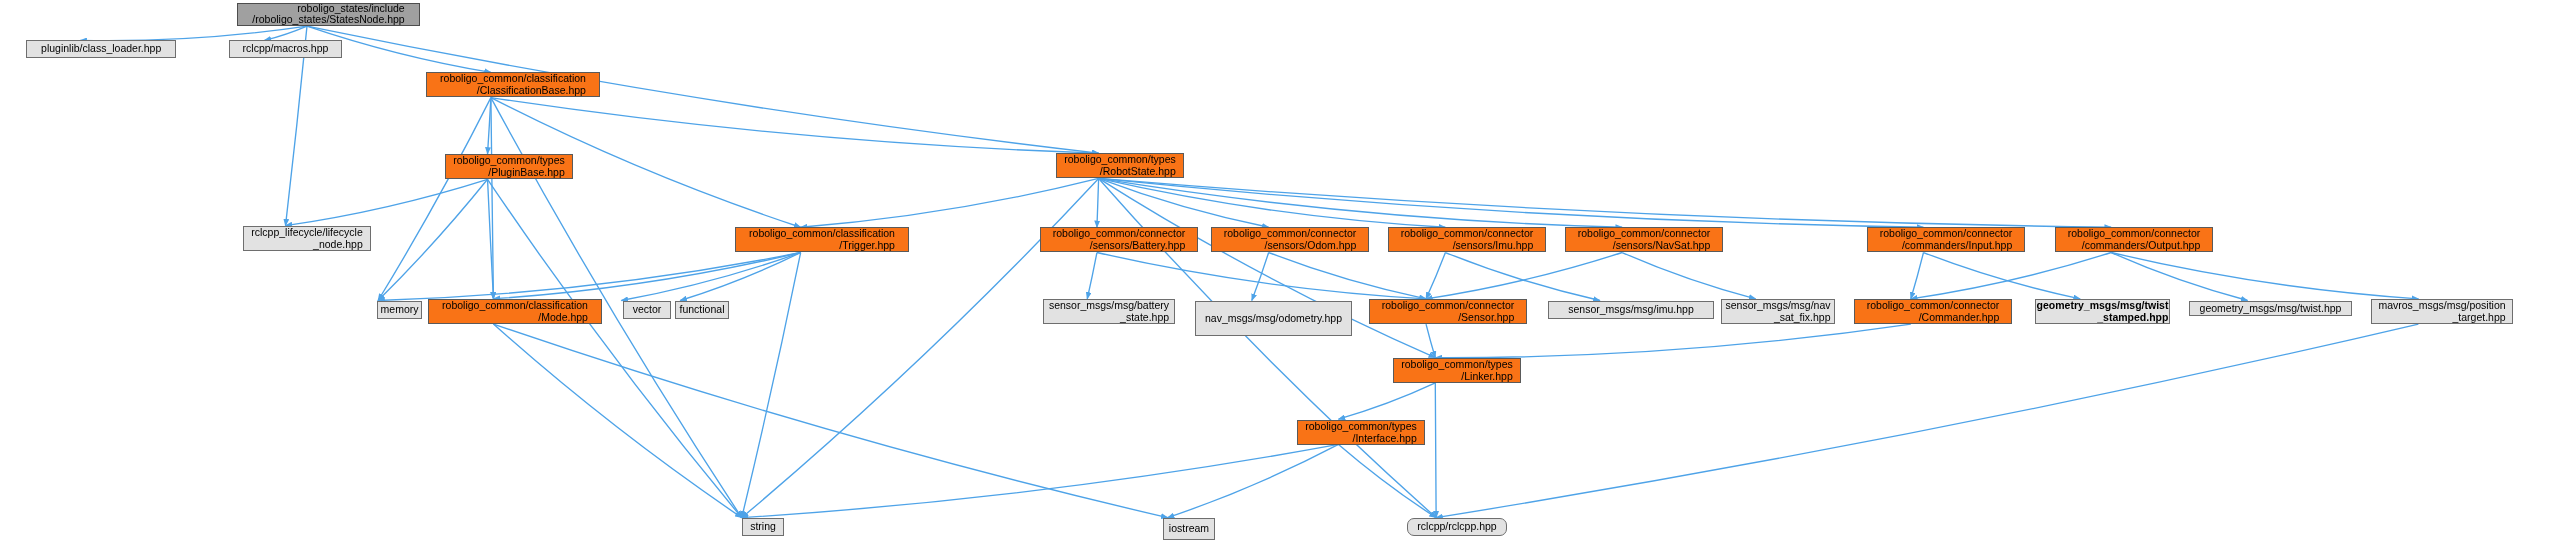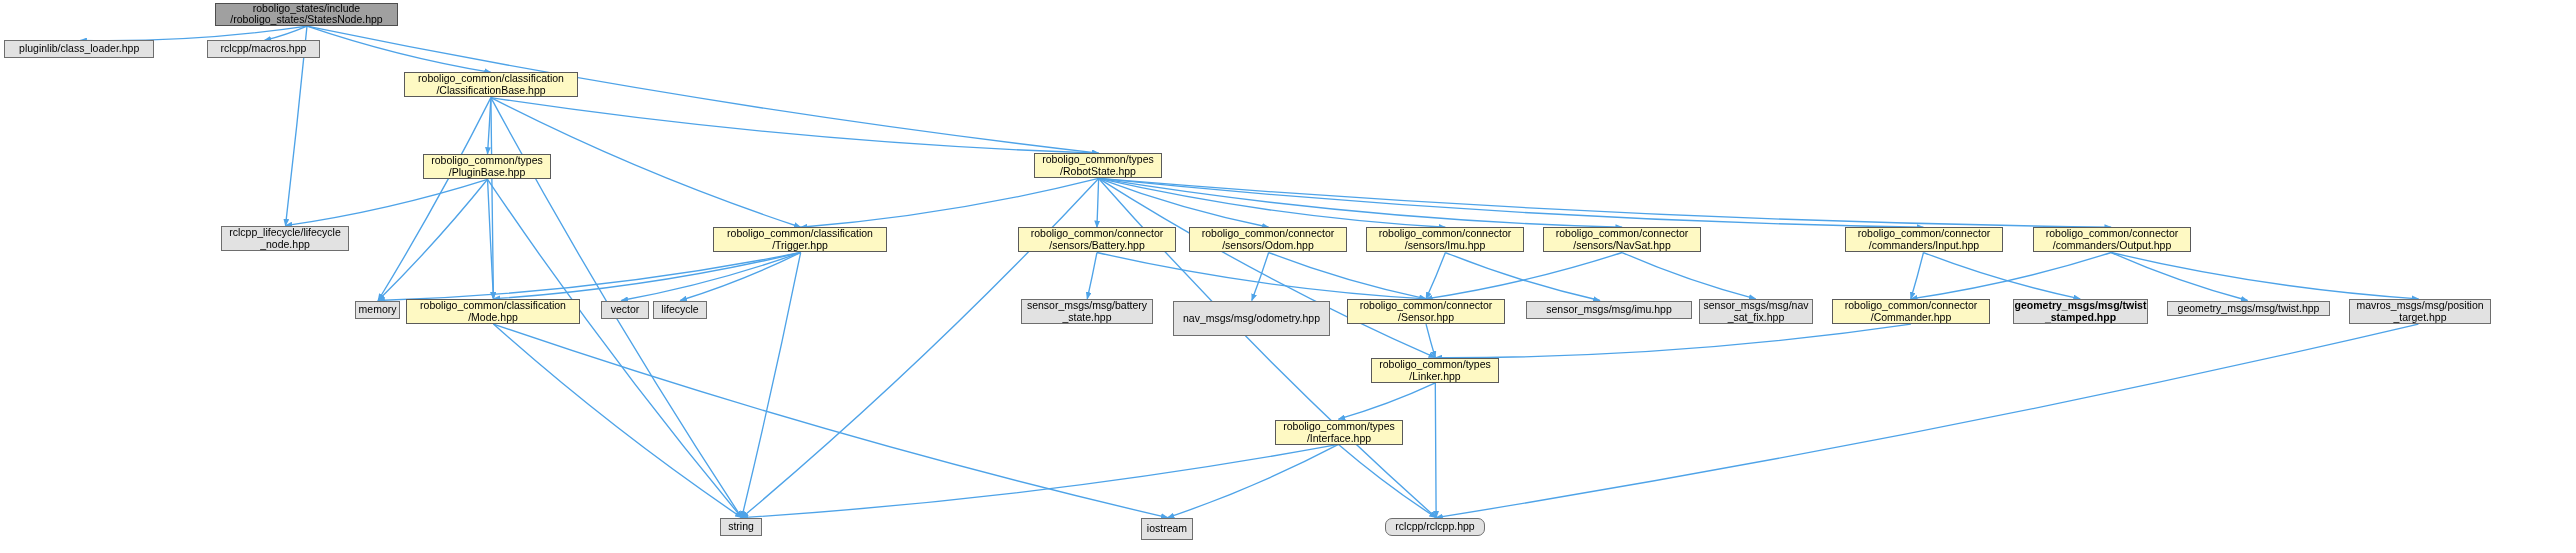--- a/index.html
+++ b/index.html
@@ -18,30 +18,31 @@
     height:553px;
     pointer-events:none;
   }
   .node{
     position:absolute;
     box-sizing:border-box;
     border:0.8px solid #7f7f7f;
     display:flex;
     align-items:center;
     justify-content:center;
-    text-align:center;
+    text-align:right;
     font-size:10.5px;
     line-height:11.8px;
     color:#000000;
     white-space:pre-line;
     padding:0.8px 3.4px;
     z-index:5;
+    margin-left:22px;
   }
   .node.leaf{ background:#e2e2e2; }
-  .node.hdr { background:#fef9c3; }
+  .node.hdr { background:#f97316; }
   .node.root{ background:#a0a0a0; border:0.8px solid #4d4d4d; }
   .node.hdr{ border:0.8px solid #5a5a5a; }
   .node.leaf{ border:0.8px solid #6e6e6e; }
 </style>
 </head>
 <body>
 
 <div id="canvas">
   <svg id="edges" xmlns="http://www.w3.org/2000/svg" viewBox="0 0 3058 657" width="2576" height="553">
     <defs>
@@ -129,21 +130,21 @@
       <div class="node hdr" style="left: 1543px; top: 227px; width: 158px; height: 25px;">roboligo_common/connector
 /sensors/NavSat.hpp</div>
       <div class="node hdr" style="left: 1845px; top: 227px; width: 158px; height: 25px;">roboligo_common/connector
 /commanders/Input.hpp</div>
       <div class="node hdr" style="left: 2033px; top: 227px; width: 158px; height: 25px;">roboligo_common/connector
 /commanders/Output.hpp</div>
       <div class="node leaf" style="left: 355px; top: 301px; width: 45px; height: 17.7px;">memory</div>
       <div class="node hdr" style="left: 406px; top: 299px; width: 174px; height: 25px;">roboligo_common/classification
 /Mode.hpp</div>
       <div class="node leaf" style="left: 601px; top: 301px; width: 48px; height: 17.7px;">vector</div>
-      <div class="node leaf" style="left: 653px; top: 301px; width: 54px; height: 17.7px;">lifecycle</div>
+      <div class="node leaf" style="left: 653px; top: 301px; width: 54px; height: 17.7px;">functional</div>
       <div class="node leaf" style="left: 1021px; top: 299px; width: 132px; height: 25px;">sensor_msgs/msg/battery
 _state.hpp</div>
       <div class="node leaf" style="left: 1173px; top: 301px; width: 157px; height: 35px;">nav_msgs/msg/odometry.hpp</div>
       <div class="node hdr" style="left: 1347px; top: 299px; width: 158px; height: 25px;">roboligo_common/connector
 /Sensor.hpp</div>
       <div class="node leaf" style="left: 1526px; top: 301px; width: 166px; height: 17.7px;">sensor_msgs/msg/imu.hpp</div>
       <div class="node leaf" style="left: 1699px; top: 299px; width: 114px; height: 25px;">sensor_msgs/msg/nav
 _sat_fix.hpp</div>
       <div class="node hdr" style="left: 1832px; top: 299px; width: 158px; height: 25px;">roboligo_common/connector
 /Commander.hpp</div>

